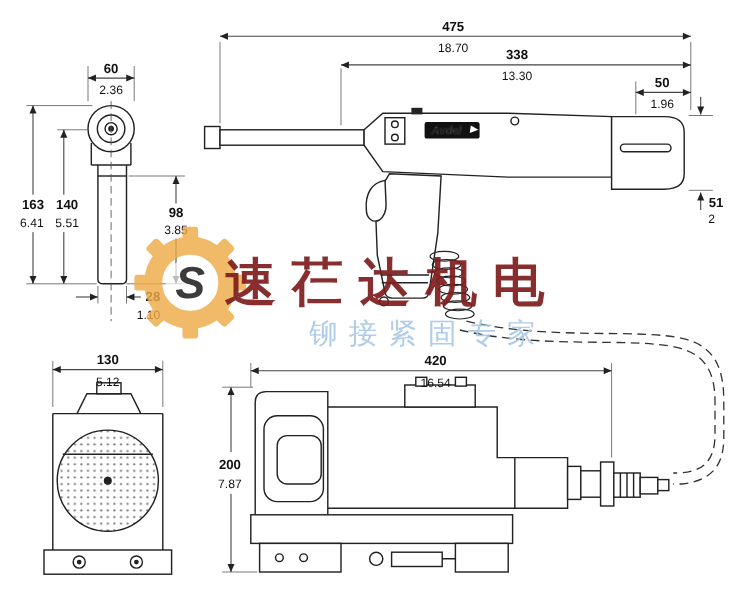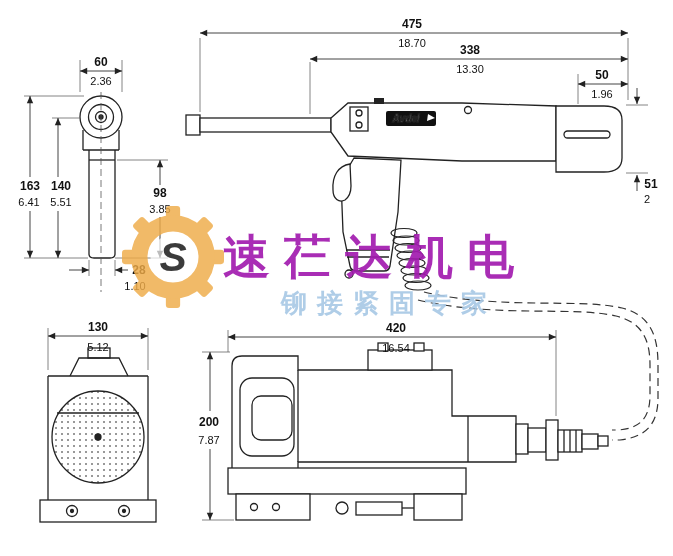--- a/index.html
+++ b/index.html
@@ -3,23 +3,23 @@
 <meta charset="utf-8">
 <style>
   html,body{margin:0;padding:0;background:#fff;}
   body{width:673px;height:556px;overflow:hidden;font-family:"Liberation Sans",sans-serif;}
   .canvas{position:relative;width:673px;height:556px;background:#fff;}
   svg text{font-family:"Liberation Sans",sans-serif;fill:#111;}
   .dim-mm{font-size:12px;font-weight:bold;}
   .dim-in{font-size:11px;}
   .brand{font-size:10px;font-weight:bold;font-style:italic;fill:#fff;}
   .wm{position:absolute;left:0;top:0;width:673px;height:556px;pointer-events:none;}
-  .wm-title{position:absolute;left:223px;top:226px;font-size:47px;font-weight:bold;
-            color:#a21caf;letter-spacing:14px;white-space:nowrap;opacity:.92;}
-  .wm-sub{position:absolute;left:281px;top:286px;font-size:26px;font-weight:bold;
+  .wm-title{position:absolute;left:204px;top:226px;font-size:47px;font-weight:bold;
+            color:#7f1d1d;letter-spacing:14px;white-space:nowrap;opacity:.92;}
+  .wm-sub{position:absolute;left:281px;top:286px;font-size:26px;font-weight:normal;
           color:#a9c9e6;letter-spacing:10px;white-space:nowrap;opacity:.92;}
   .wm-gear{position:absolute;left:122px;top:206px;width:102px;height:102px;opacity:.82;}
 </style>
 </head>
 <body>
 
 <div class="canvas">
 
 <svg width="673" height="556" viewBox="0 0 673 556">
   <defs>

